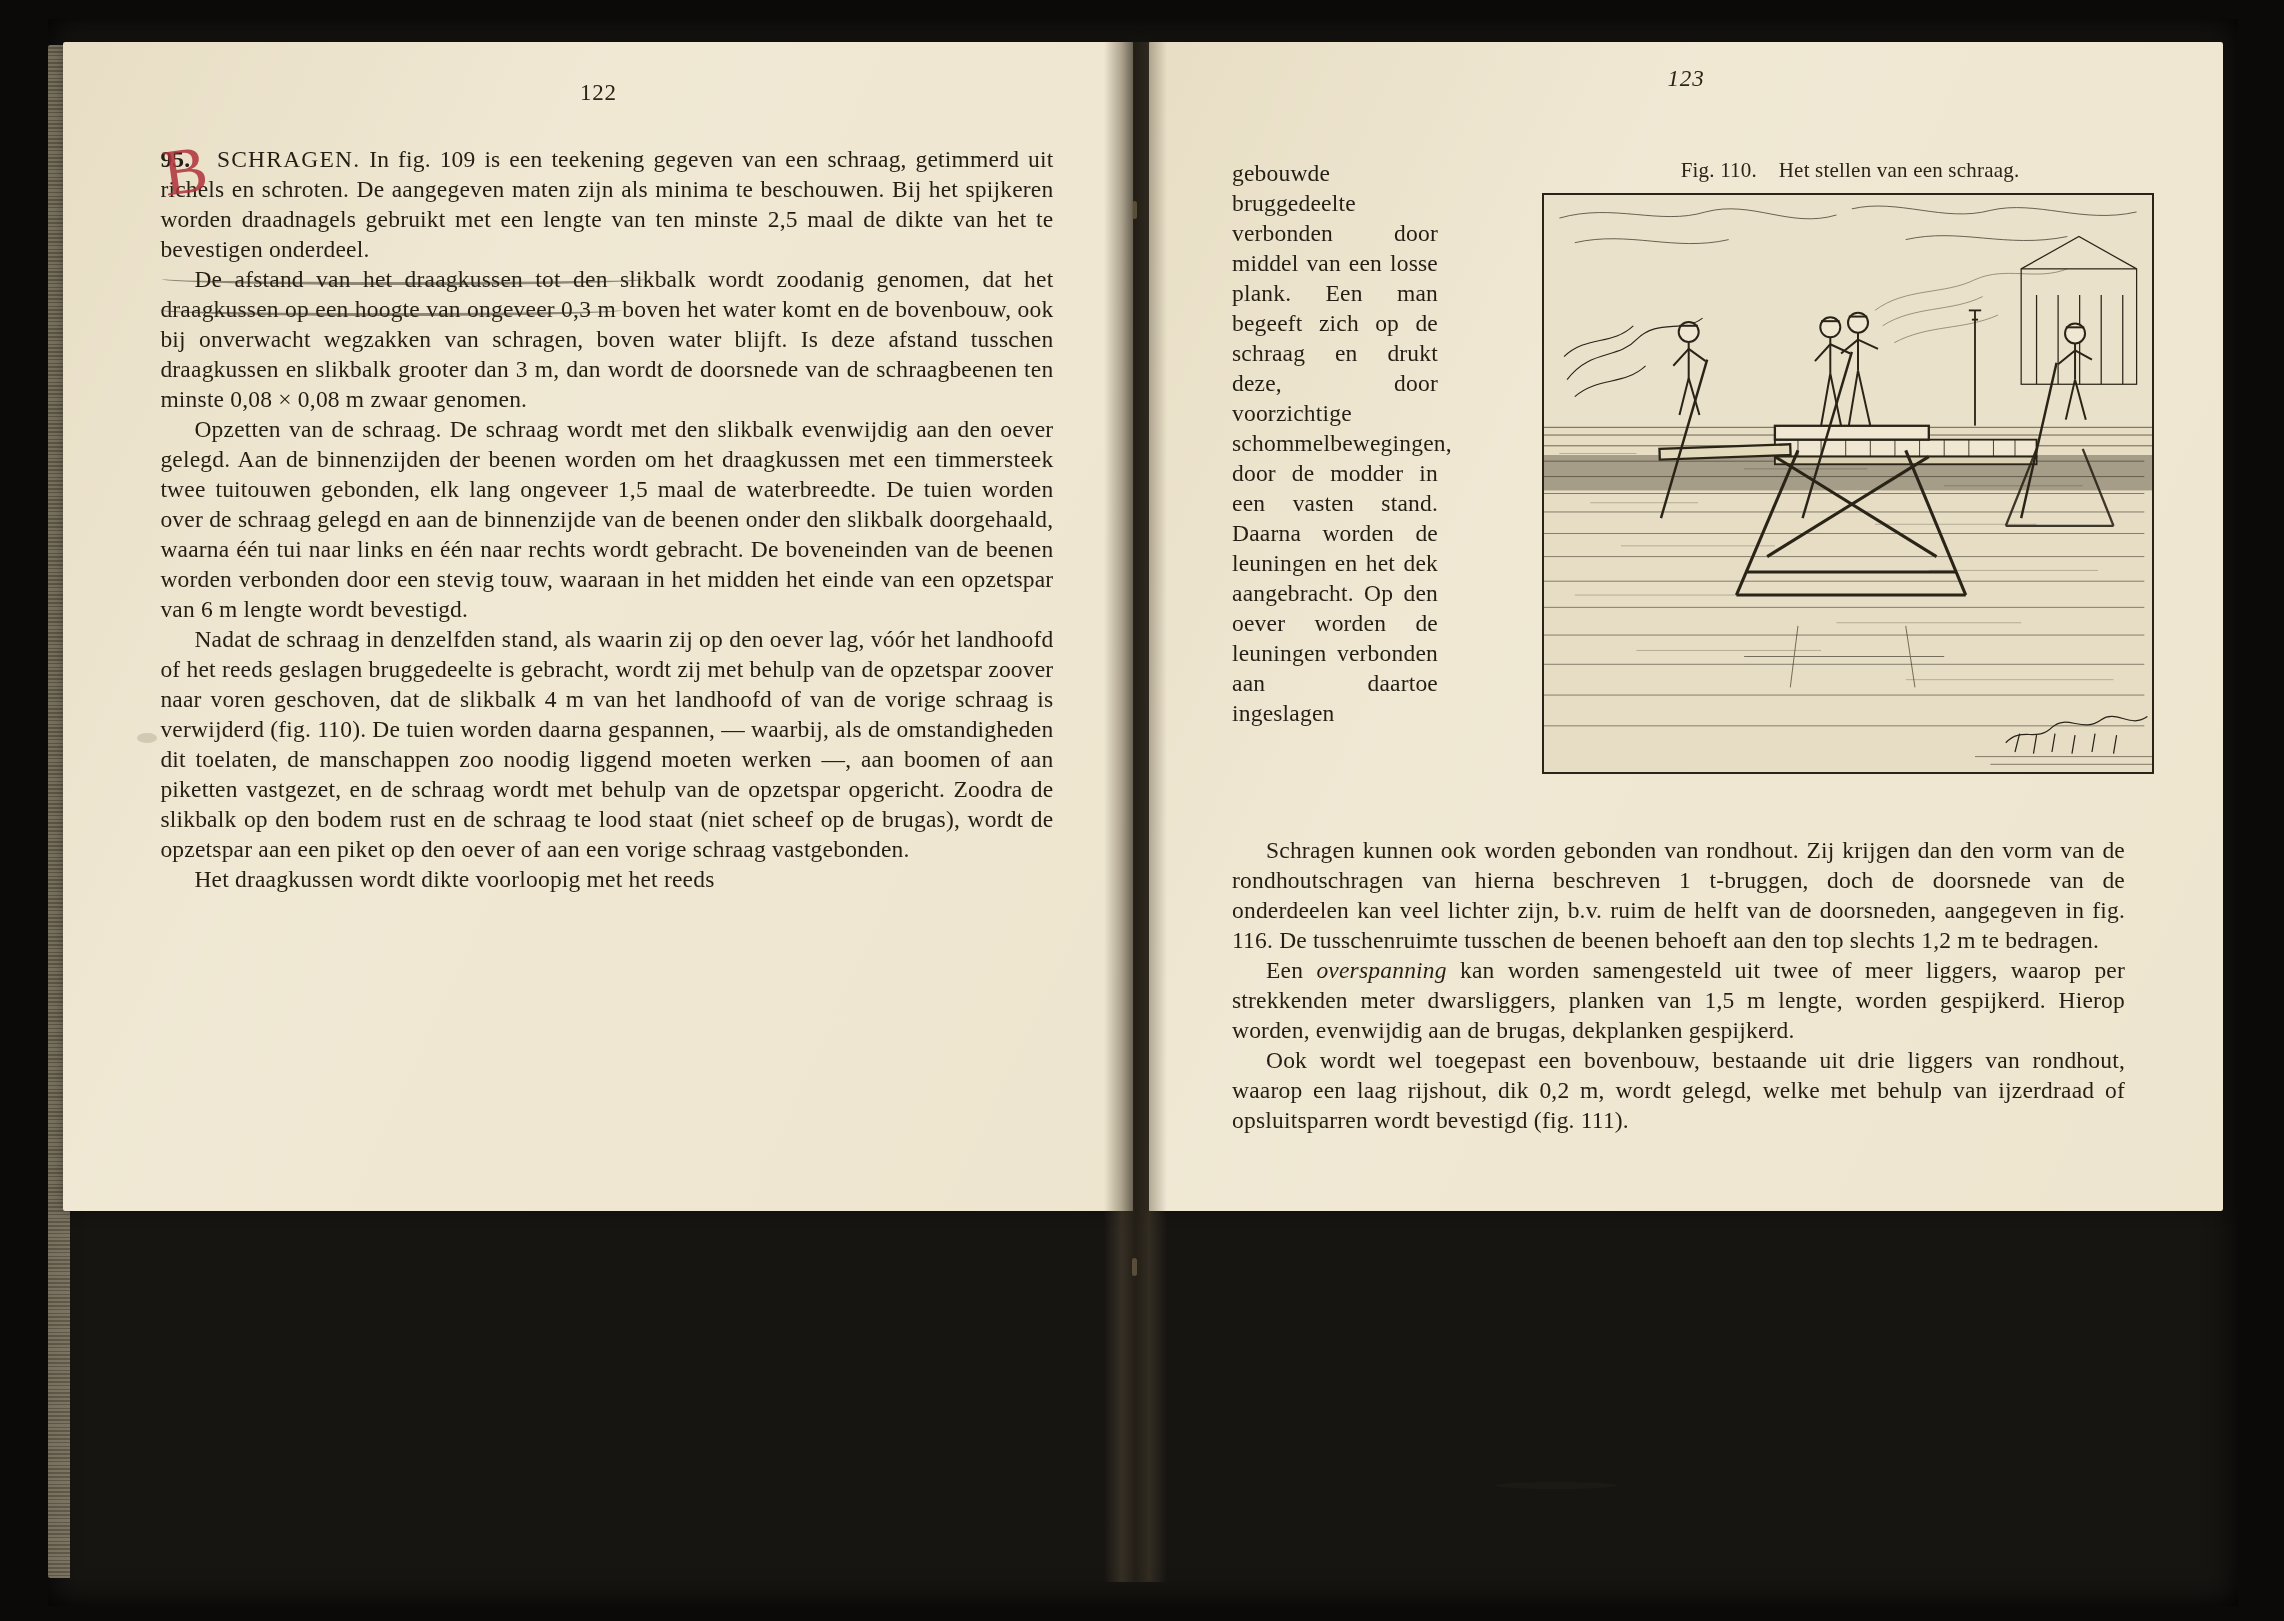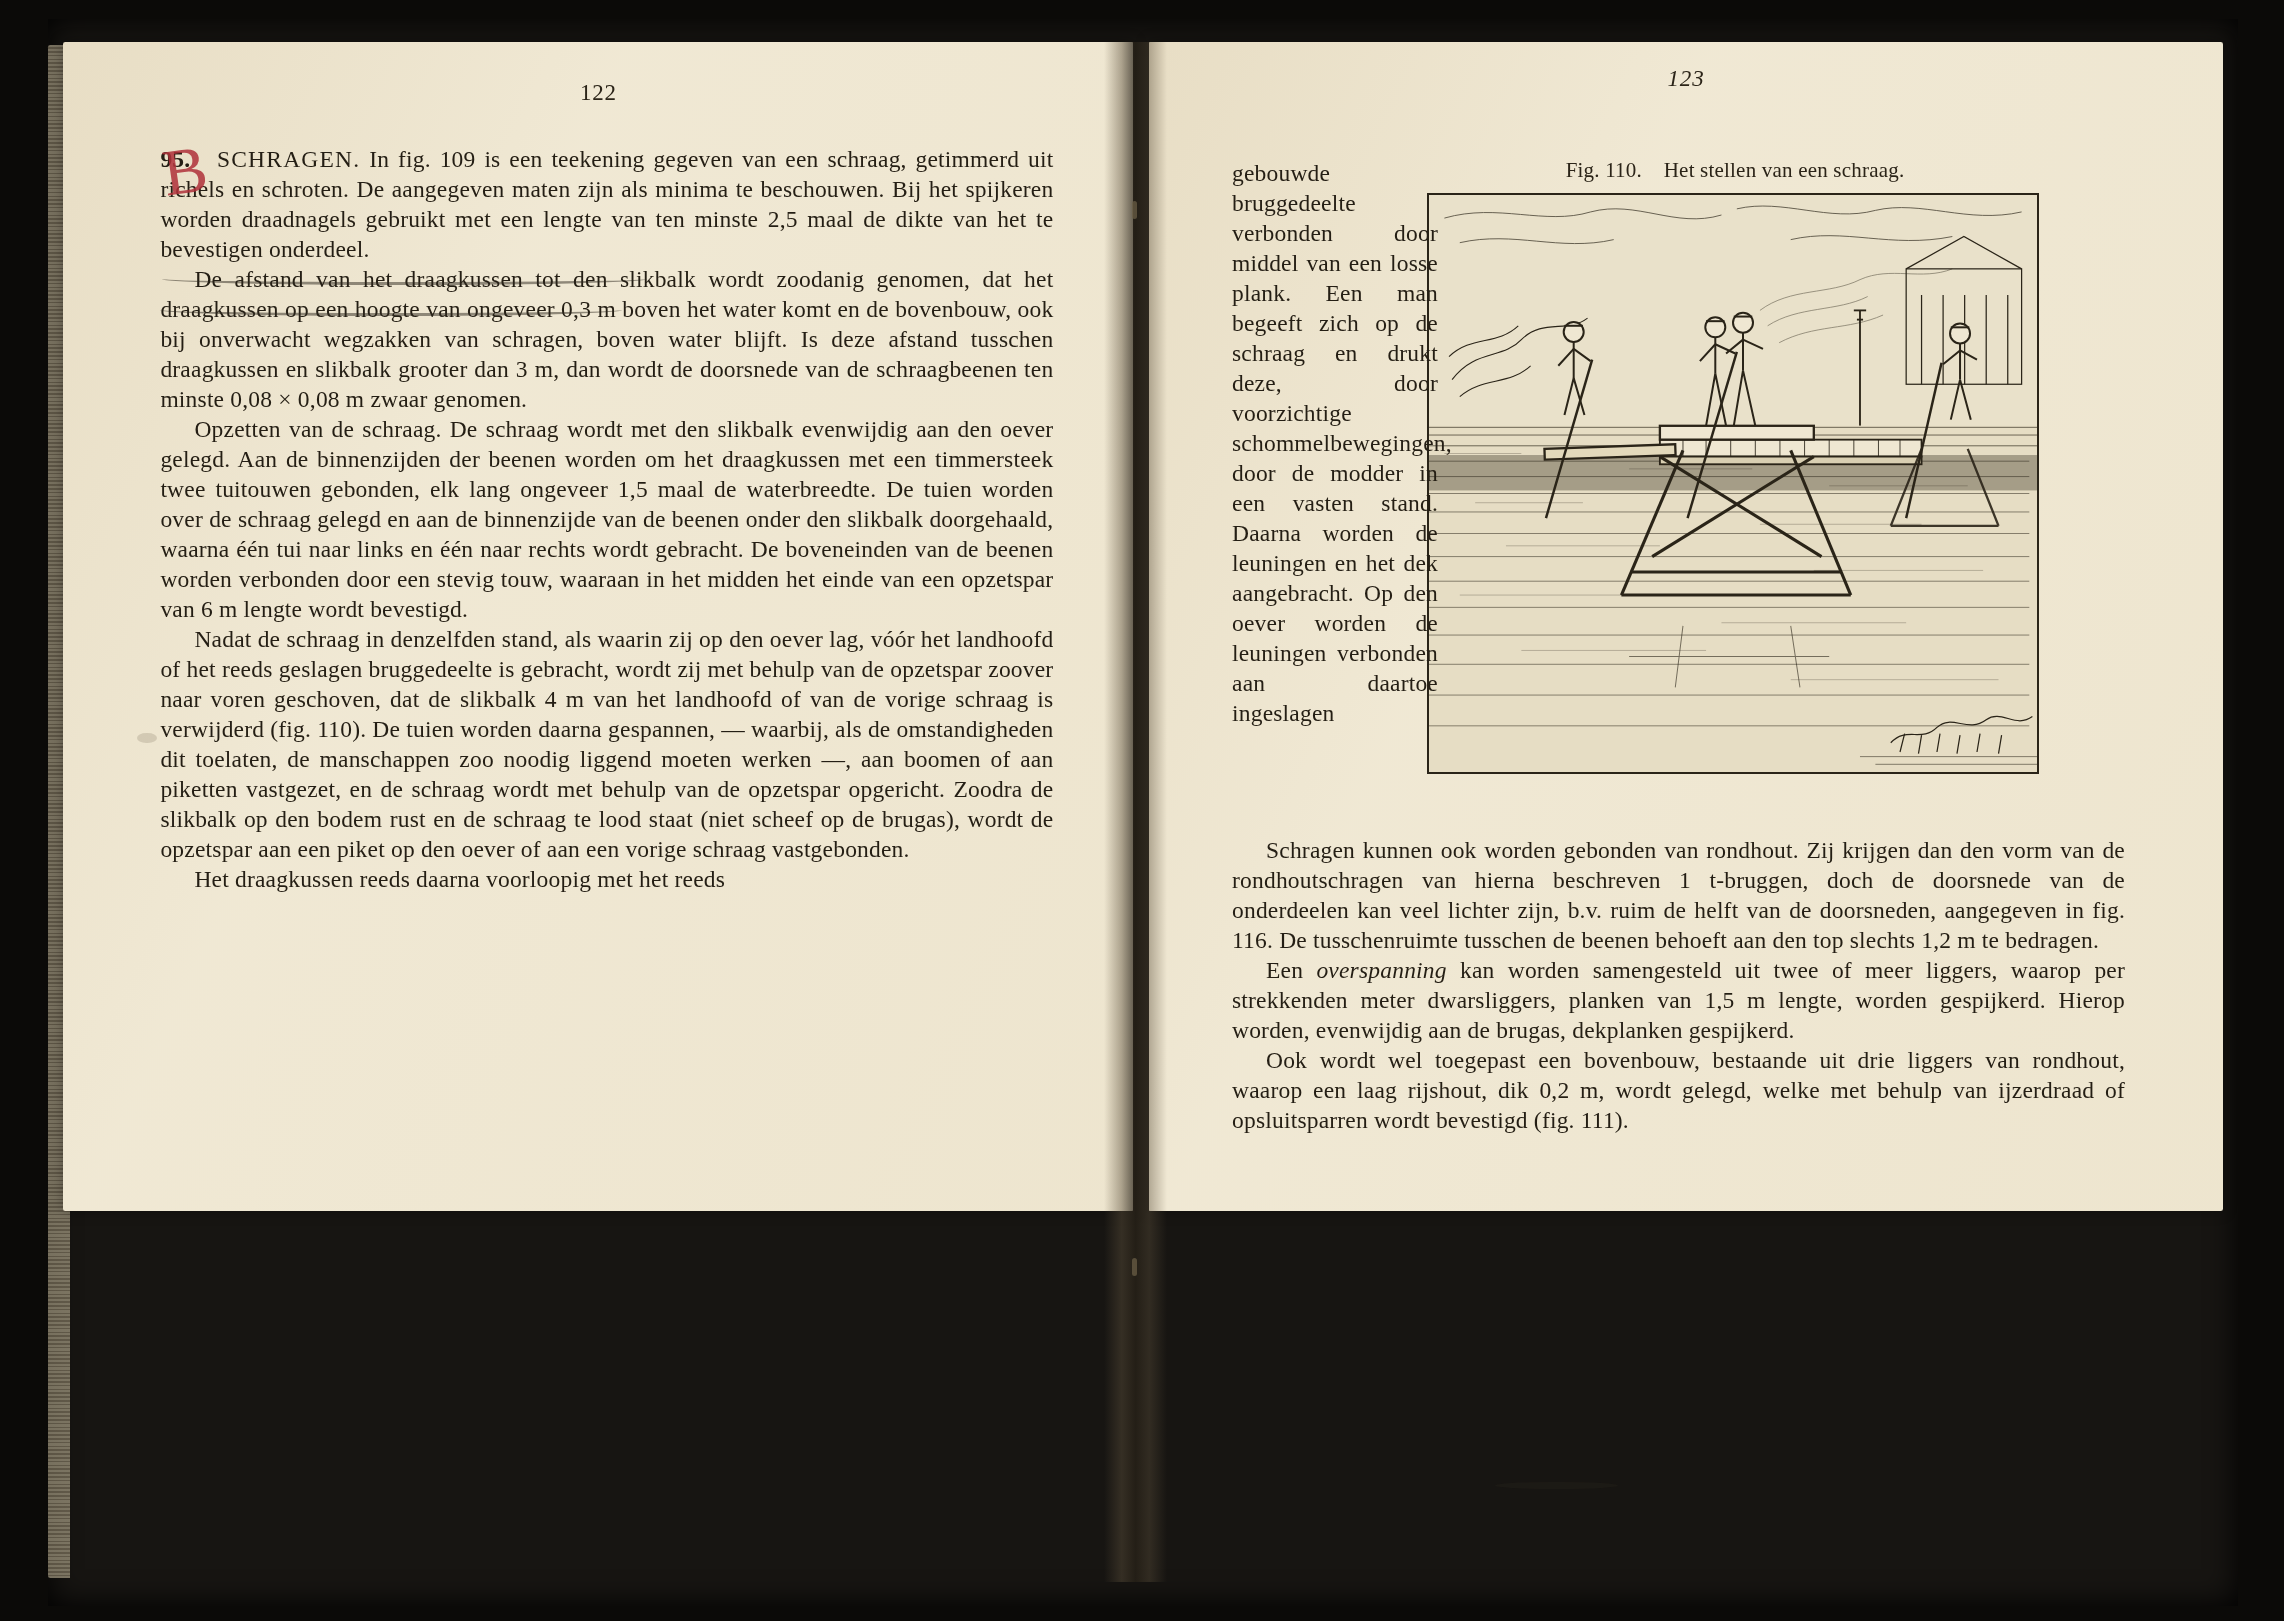--- a/index.html
+++ b/index.html
@@ -138,21 +138,21 @@
     width: 206px;
   }
   #right-col-bottom {
     left: 1184px;
     top: 816px;
     width: 893px;
   }
 
   .figure {
     position: absolute;
-    left: 1379px;
+    left: 1494px;
     top: 139px;
     width: 616px;
   }
   .figure-caption {
     font-size: 21px;
     color: #2b2418;
     text-align: center;
     margin-bottom: 10.8px;
     letter-spacing: 0.2px;
   }
@@ -207,21 +207,21 @@
     <div class="block-edge"></div>
 
     <div class="page page-left">
       <div class="folio" style="top:38px;">122</div>
 
       <div class="col" id="left-col">
         <p class="noindent"><span class="sec-num">95.</span>&nbsp;&nbsp; <span class="smallcaps">SCHRAGEN.</span> <span>In fig. 109 is een teekening gegeven van een schraag, getimmerd uit richels en schroten. De aangegeven maten zijn als minima te beschouwen. Bij het spijkeren worden draadnagels gebruikt met een lengte van ten minste 2,5 maal de dikte van het te bevestigen onderdeel.</span></p>
         <p>De afstand van het draagkussen tot den slikbalk wordt zoodanig genomen, dat het draagkussen op een hoogte van ongeveer 0,3 m boven het water komt en de bovenbouw, ook bij onverwacht wegzakken van schragen, boven water blijft. Is deze afstand tusschen draagkussen en slikbalk grooter dan 3 m, dan wordt de doorsnede van de schraagbeenen ten minste 0,08 × 0,08 m zwaar genomen.</p>
         <p><span class="runhead">Opzetten van de schraag.</span> <span>De schraag wordt met den slikbalk evenwijdig aan den oever gelegd. Aan de binnenzijden der beenen worden om het draagkussen met een timmersteek twee tuitouwen gebonden, elk lang ongeveer 1,5 maal de waterbreedte. De tuien worden over de schraag gelegd en aan de binnenzijde van de beenen onder den slikbalk doorgehaald, waarna één tui naar links en één naar rechts wordt gebracht. De boveneinden van de beenen worden verbonden door een stevig touw, waaraan in het midden het einde van een opzetspar van 6 m lengte wordt bevestigd.</span></p>
         <p>Nadat de schraag in denzelfden stand, als waarin zij op den oever lag, vóór het landhoofd of het reeds geslagen bruggedeelte is gebracht, wordt zij met behulp van de opzetspar zoover naar voren geschoven, dat de slikbalk 4 m van het landhoofd of van de vorige schraag is verwijderd (fig. 110). De tuien worden daarna gespannen, — waarbij, als de omstandigheden dit toelaten, de manschappen zoo noodig liggend moeten werken —, aan boomen of aan piketten vastgezet, en de schraag wordt met behulp van de opzetspar opgericht. Zoodra de slikbalk op den bodem rust en de schraag te lood staat (niet scheef op de brugas), wordt de opzetspar aan een piket op den oever of aan een vorige schraag vastgebonden.</p>
-        <p>Het draagkussen reeds daarna voorloopig met het reeds</p>
+        <p>Het draagkussen wordt dikte voorloopig met het reeds</p>
       </div>
 
       <div class="pen-mark">B</div>
       <div class="pencil wavy" style="left:99px; top:231px; width:485px;"></div>
       <div class="pencil wavy" style="left:97px; top:262px; width:462px;"></div>
       <div class="smudge" style="left:74px; top:691px; width:20px; height:10.8px;"></div>
     </div>
 
     <div class="page page-right">
       <div class="folio" style="top:24px;font-style:italic;">123</div>

